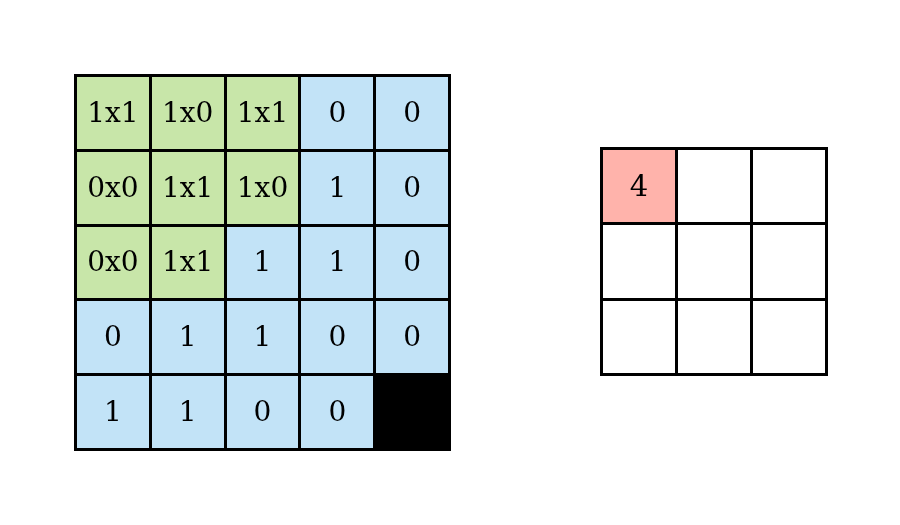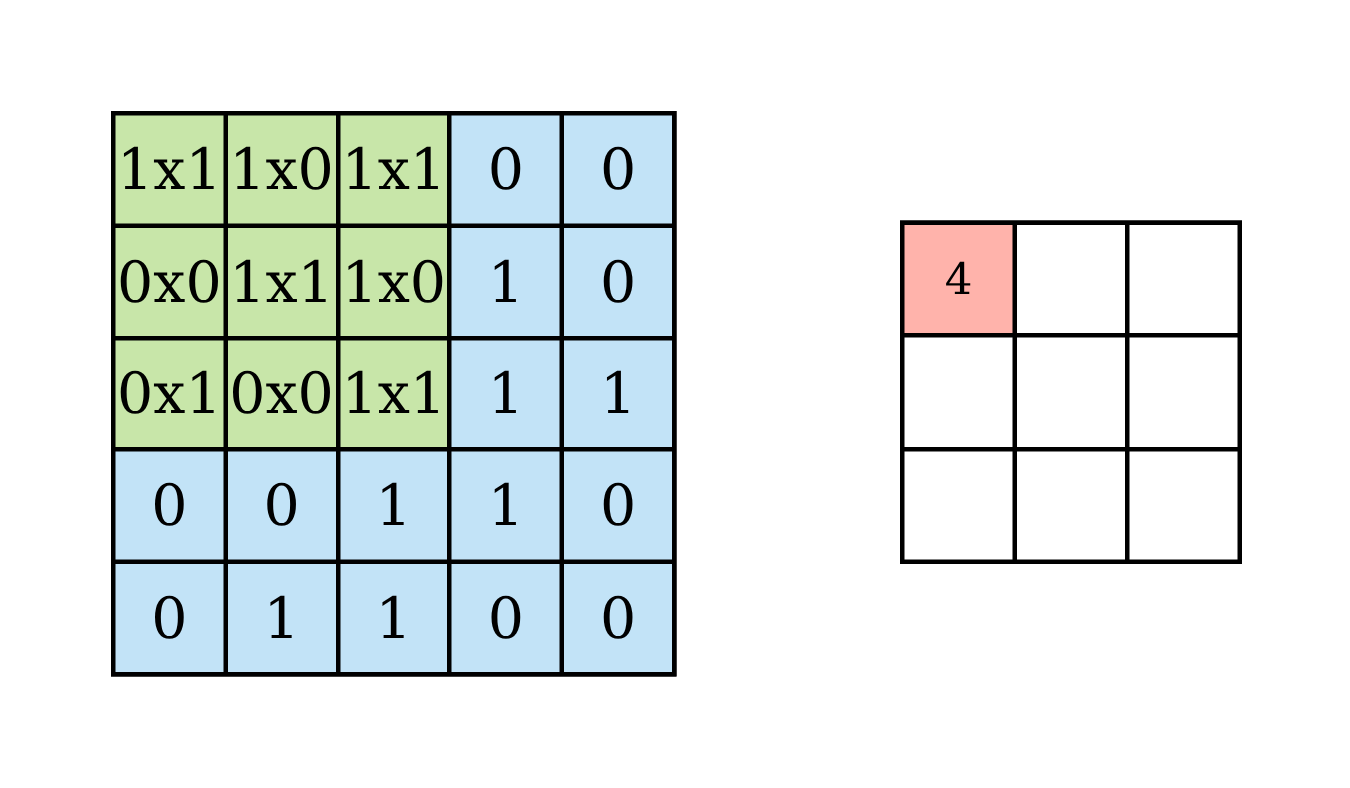--- a/index.html
+++ b/index.html
@@ -46,21 +46,21 @@
   #input-matrix {
     left: 74px;
     top: 74px;
     width: 377px;
     height: 377px;
     grid-template-columns: repeat(5, 1fr);
     grid-template-rows: repeat(5, 1fr);
   }
 
   #input-matrix .cell {
-    font-size: 38px;
+    font-size: 28px;
   }
 
   
   #output-matrix {
     left: 600px;
     top: 147px;
     width: 228px;
     height: 229px;
     grid-template-columns: repeat(3, 1fr);
     grid-template-rows: repeat(3, 1fr);
@@ -79,21 +79,20 @@
       <div class="cell" style="background: rgb(200, 230, 169);">1x1</div>
       <div class="cell" style="background: rgb(200, 230, 169);">1x0</div>
       <div class="cell" style="background: rgb(200, 230, 169);">1x1</div>
       <div class="cell" style="background: rgb(194, 227, 247);">0</div>
       <div class="cell" style="background: rgb(194, 227, 247);">0</div>
       <div class="cell" style="background: rgb(200, 230, 169);">0x0</div>
       <div class="cell" style="background: rgb(200, 230, 169);">1x1</div>
       <div class="cell" style="background: rgb(200, 230, 169);">1x0</div>
       <div class="cell" style="background: rgb(194, 227, 247);">1</div>
       <div class="cell" style="background: rgb(194, 227, 247);">0</div>
-      <div class="cell" style="background: rgb(200, 230, 169);">0x1</div>
       <div class="cell" style="background: rgb(200, 230, 169);">0x0</div>
       <div class="cell" style="background: rgb(200, 230, 169);">1x1</div>
       <div class="cell" style="background: rgb(194, 227, 247);">1</div>
       <div class="cell" style="background: rgb(194, 227, 247);">1</div>
       <div class="cell" style="background: rgb(194, 227, 247);">0</div>
       <div class="cell" style="background: rgb(194, 227, 247);">0</div>
       <div class="cell" style="background: rgb(194, 227, 247);">1</div>
       <div class="cell" style="background: rgb(194, 227, 247);">1</div>
       <div class="cell" style="background: rgb(194, 227, 247);">0</div>
       <div class="cell" style="background: rgb(194, 227, 247);">0</div>

